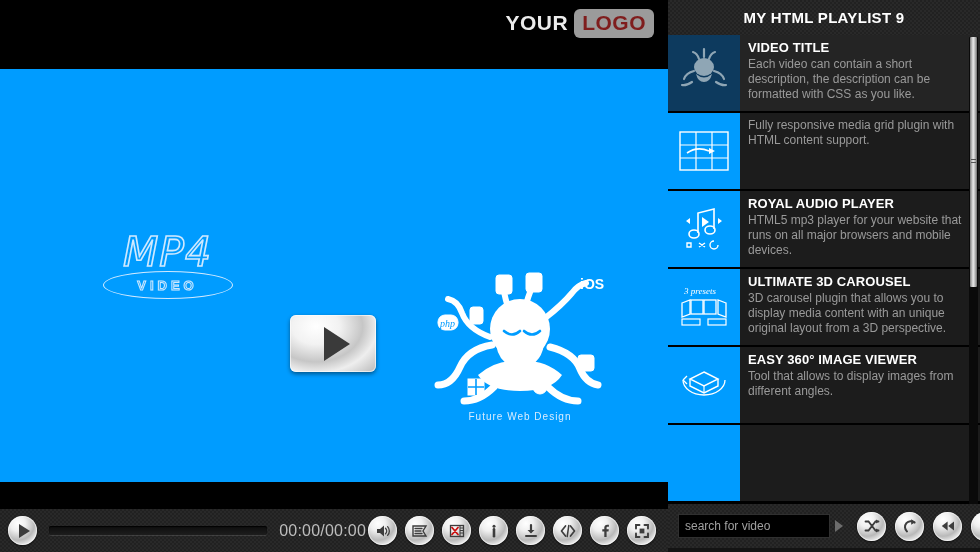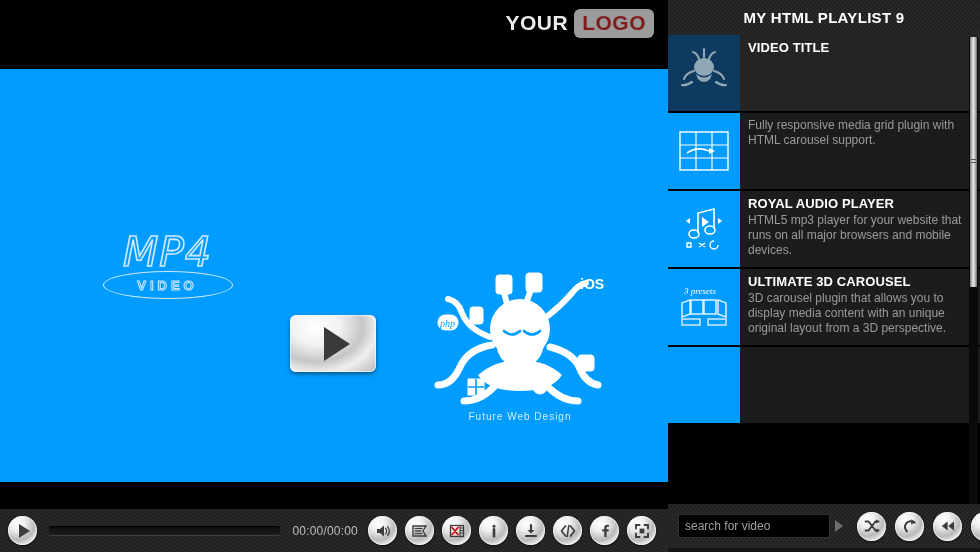--- a/index.html
+++ b/index.html
@@ -104,21 +104,21 @@
   .progress-wrap{
     flex:1 1 auto;margin:0 12px;height:9px;position:relative;cursor:pointer;
   }
   .progress-track{
     position:absolute;left:0;right:0;top:0;height:9px;border-radius:2px;
     background:linear-gradient(#0d0d0d,#1d1d1d);
     box-shadow:inset 0 1px 1px rgba(0,0,0,.9),0 1px 0 rgba(255,255,255,.12);
   }
   .progress-fill{position:absolute;left:0;top:0;height:9px;width:0;background:#c9c9c9;border-radius:2px;}
   .time{
-    color:#bdbdbd;font-size:12px;letter-spacing:.2px;flex:0 0 auto;margin-right:10px;white-space:nowrap;
+    color:#bdbdbd;font-size:16px;letter-spacing:.2px;flex:0 0 auto;margin-right:2px;white-space:nowrap;
   }
   .ctrl-icons{display:flex;align-items:center;gap:8px;flex:0 0 auto;padding-right:12px;}
   .ctrl-icons .btn-round{width:29px;height:29px;}
 
   
   .playlist{
     position:absolute;left:668px;top:0;width:312px;height:552px;background:#141414;overflow:hidden;
   }
   .pl-header{
     position:relative;height:35px;line-height:35px;text-align:center;
@@ -335,33 +335,34 @@
           <div class="pl-thumb">
             <svg width="52" height="52" viewBox="0 0 52 52">
               <ellipse cx="26" cy="20" rx="10" ry="9" fill="#8fa6b5"></ellipse>
               <path d="M18 27q8 7 16 0q-2 8-8 8t-8-8z" fill="#8fa6b5"></path>
               <path d="M16 24q-8 2-10 8M36 24q8 2 10 8M21 12q-2-6-6-7M31 12q2-6 6-7M26 10q0-6 0-8" stroke="#8fa6b5" stroke-width="2.2" fill="none" stroke-linecap="round"></path>
               <path d="M14 35q-6 4-10 3M38 35q6 4 10 3" stroke="#8fa6b5" stroke-width="2.2" fill="none" stroke-linecap="round"></path>
             </svg>
           </div>
           <div class="pl-text">
             <div class="pl-title">VIDEO TITLE</div>
+            <div class="pl-desc">Each video can contain a short description, the description can be formatted with CSS as you like.</div>
           </div>
         </div>
         <div class="pl-item">
           <div class="pl-thumb">
             <svg width="50" height="40" viewBox="0 0 50 40">
               <rect x="1" y="1" width="48" height="38" fill="none" stroke="#ffffff" stroke-width="1.4"></rect>
               <path d="M1 14h48M1 27h48M17 1v38M33 1v38" stroke="#ffffff" stroke-width="1.2"></path>
               <path d="M8 22q10-7 22-2" stroke="#ffffff" stroke-width="1.6" fill="none"></path>
               <path d="M30 17l6 3-6 3z" fill="#ffffff"></path>
             </svg>
           </div>
           <div class="pl-text">
-            <div class="pl-desc">Fully responsive media grid plugin with HTML carousel support.</div>
+            <div class="pl-desc">Fully responsive media grid plugin with HTML content support.</div>
           </div>
         </div>
         <div class="pl-item">
           <div class="pl-thumb">
             <svg width="52" height="44" viewBox="0 0 52 44">
               <path d="M20 26V6l16-4v20" fill="none" stroke="#ffffff" stroke-width="1.6"></path>
               <ellipse cx="16" cy="27" rx="5" ry="4" fill="none" stroke="#ffffff" stroke-width="1.6"></ellipse>
               <ellipse cx="32" cy="23" rx="5" ry="4" fill="none" stroke="#ffffff" stroke-width="1.6"></ellipse>
               <path d="M24 10l7 5-7 5z" fill="#ffffff"></path>
               <path d="M8 14l4-3v6zM44 14l-4-3v6z" fill="#ffffff"></path>
@@ -384,20 +385,35 @@
               <rect x="6" y="34" width="18" height="6" fill="none" stroke="#ffffff" stroke-width="1.2"></rect>
               <rect x="32" y="34" width="18" height="6" fill="none" stroke="#ffffff" stroke-width="1.2"></rect>
             </svg>
           </div>
           <div class="pl-text">
             <div class="pl-title">ULTIMATE 3D CAROUSEL</div>
             <div class="pl-desc">3D carousel plugin that allows you to display media content with an unique original layout from a 3D perspective.</div>
           </div>
         </div>
         <div class="pl-item">
+          <div class="pl-thumb">
+            <svg width="54" height="38" viewBox="0 0 54 38">
+              <path d="M27 6l14 7-14 7-14-7z" fill="none" stroke="#ffffff" stroke-width="1.4"></path>
+              <path d="M13 13v7l14 7 14-7v-7" fill="none" stroke="#ffffff" stroke-width="1.4"></path>
+              <path d="M27 20v7" stroke="#ffffff" stroke-width="1.2"></path>
+              <path d="M6 14c0 8 9 15 21 15s21-7 21-15" fill="none" stroke="#ffffff" stroke-width="1.3"></path>
+              <path d="M6 14l4-4M6 14l4 4" stroke="#ffffff" stroke-width="1.3" fill="none"></path>
+            </svg>
+          </div>
+          <div class="pl-text">
+            <div class="pl-title">EASY 360° IMAGE VIEWER</div>
+            <div class="pl-desc">Tool that allows to display images from different angles.</div>
+          </div>
+        </div>
+        <div class="pl-item">
           <div class="pl-thumb"></div>
           <div class="pl-text">
             <div class="pl-title"></div>
             <div class="pl-desc"></div>
           </div>
         </div>
       </div>
 
     <div class="pl-scrollbar">
       <div class="pl-thumbbar">

